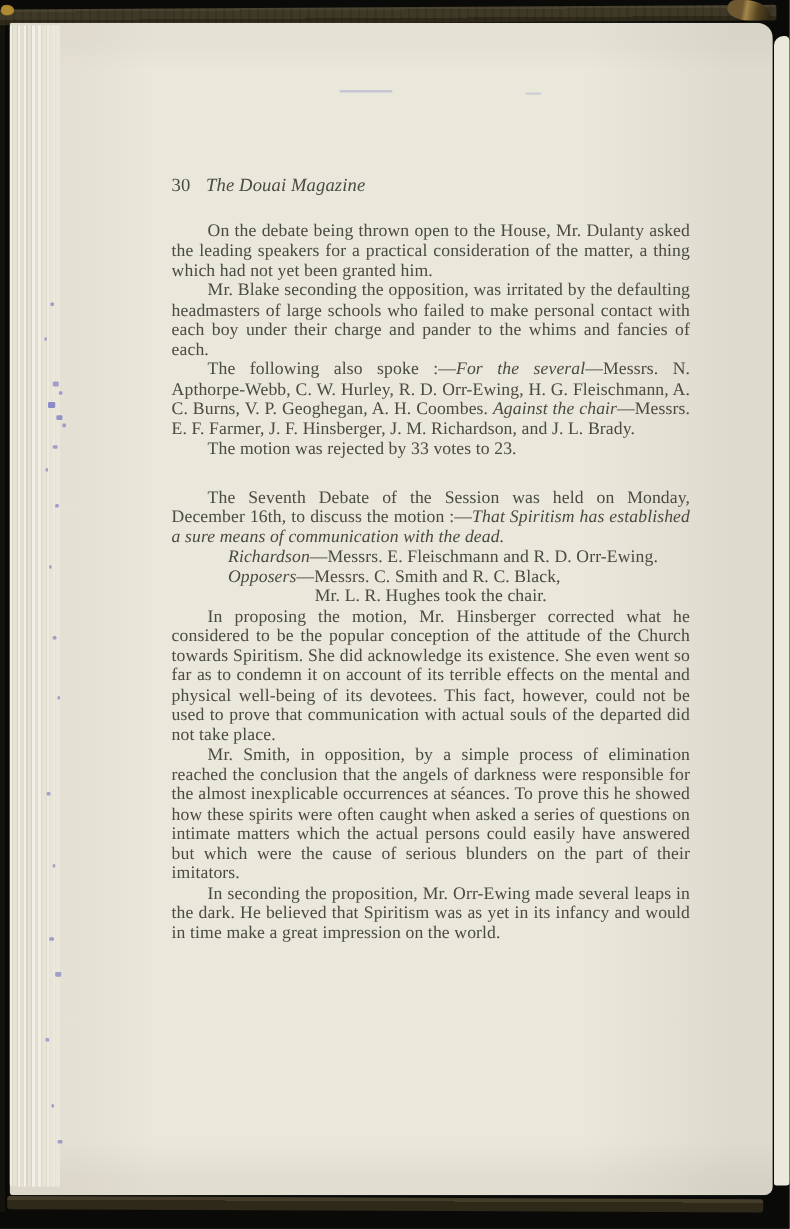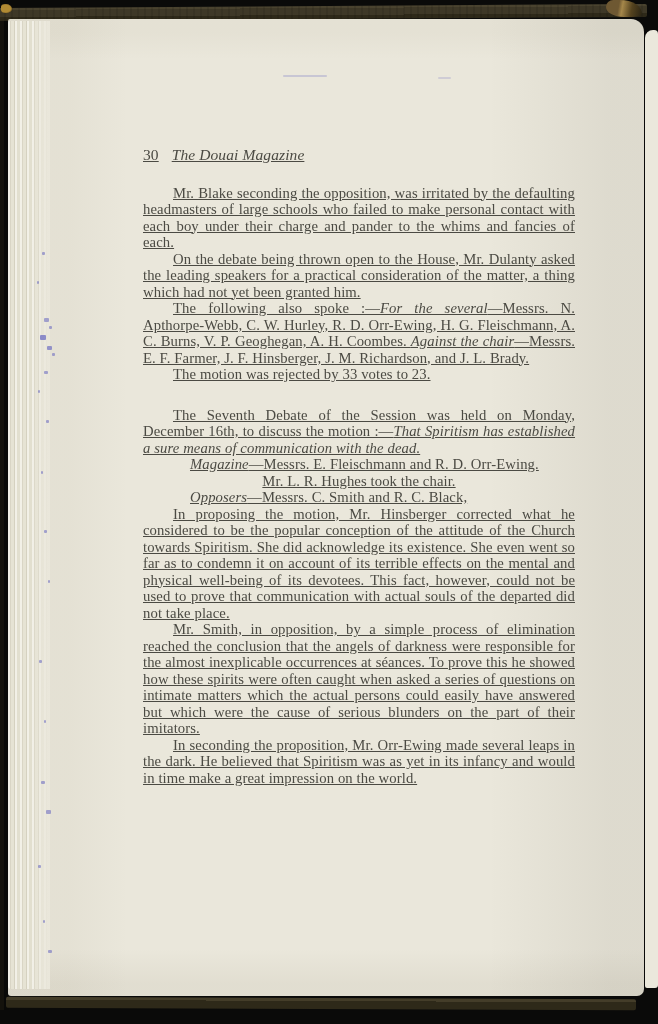--- a/index.html
+++ b/index.html
@@ -117,21 +117,20 @@
   .blue-smudge-a{position:absolute;left:275px;top:56px;width:44px;height:2px;background:var(--blue-mark-color);opacity:.25;border-radius:1px;}
   .blue-smudge-b{position:absolute;left:430px;top:58px;width:13px;height:2px;background:var(--blue-mark-color);opacity:.2;border-radius:1px;}
 
   
   .text-block{
     position:absolute;left:135px;top:86px;width:432px;
     color:var(--ink-color);
     font-size:14.7px;line-height:16.5px;
     text-align:justify;
     letter-spacing:.1px;
-    text-decoration:underline;
   }
   .running-head{
     display:flex;gap:13px;align-items:baseline;
     font-size:15.5px;margin-bottom:21px;text-align:left;
   }
   .running-head .title{font-style:italic;margin-top:42px;}
   .para{text-indent:30px;}
   .para .it{font-style:italic;}
   .para.section-break{margin-top:24px;}
   .para.credit{text-indent:0;margin-left:47px;text-align:left;}
@@ -176,28 +175,28 @@
         <i></i>
         <i></i>
     </div>
 
     <div class="text-block">
       <div class="running-head">
         <span class="num">30</span>
         <span class="title">The Douai Magazine</span>
       </div>
 
-    <p class="para body"><span>Mr. Blake seconding the opposition, was irritated by the defaulting headmasters of large schools who failed to make personal contact with each boy under their charge and pander to the whims and fancies of each.</span></p>
-        <p class="para body"><span>On the debate being thrown open to the House, Mr. Dulanty asked the leading speakers for a practical consideration of the matter, a thing which had not yet been granted him.</span></p>
+    <p class="para body"><span>On the debate being thrown open to the House, Mr. Dulanty asked the leading speakers for a practical consideration of the matter, a thing which had not yet been granted him.</span></p>
+        <p class="para body"><span>Mr. Blake seconding the opposition, was irritated by the defaulting headmasters of large schools who failed to make personal contact with each boy under their charge and pander to the whims and fancies of each.</span></p>
         <p class="para body"><span>The following also spoke :—</span><span class="it">For the several</span><span>—Messrs. N. Apthorpe-Webb, C. W. Hurley, R. D. Orr-Ewing, H. G. Fleischmann, A. C. Burns, V. P. Geoghegan, A. H. Coombes. </span><span class="it">Against the chair</span><span>—Messrs. E. F. Farmer, J. F. Hinsberger, J. M. Richardson, and J. L. Brady.</span></p>
         <p class="para body"><span>The motion was rejected by 33 votes to 23.</span></p>
         <p class="para body section-break"><span>The Seventh Debate of the Session was held on Monday, December 16th, to discuss the motion :—</span><span class="it">That Spiritism has established a sure means of communication with the dead.</span></p>
-        <p class="para credit"><span class="it">Magazine</span><span>—Messrs. E. Fleischmann and R. D. Orr-Ewing.</span></p>
+        <p class="para credit"><span class="it">Richardson</span><span>—Messrs. E. Fleischmann and R. D. Orr-Ewing.</span></p>
+        <p class="para credit"><span class="it">Opposers</span><span>—Messrs. C. Smith and R. C. Black,</span></p>
         <p class="para centered"><span>Mr. L. R. Hughes took the chair.</span></p>
-        <p class="para credit"><span class="it">Opposers</span><span>—Messrs. C. Smith and R. C. Black,</span></p>
         <p class="para body"><span>In proposing the motion, Mr. Hinsberger corrected what he considered to be the popular conception of the attitude of the Church towards Spiritism. She did acknowledge its existence. She even went so far as to condemn it on account of its terrible effects on the mental and physical well-being of its devotees. This fact, however, could not be used to prove that communication with actual souls of the departed did not take place.</span></p>
         <p class="para body"><span>Mr. Smith, in opposition, by a simple process of elimination reached the conclusion that the angels of darkness were responsible for the almost inexplicable occurrences at séances. To prove this he showed how these spirits were often caught when asked a series of questions on intimate matters which the actual persons could easily have answered but which were the cause of serious blunders on the part of their imitators.</span></p>
         <p class="para body"><span>In seconding the proposition, Mr. Orr-Ewing made several leaps in the dark. He believed that Spiritism was as yet in its infancy and would in time make a great impression on the world.</span></p>
       </div>
   </div>
 
   <div class="cover-bottom"></div>
 
 </div>
 

